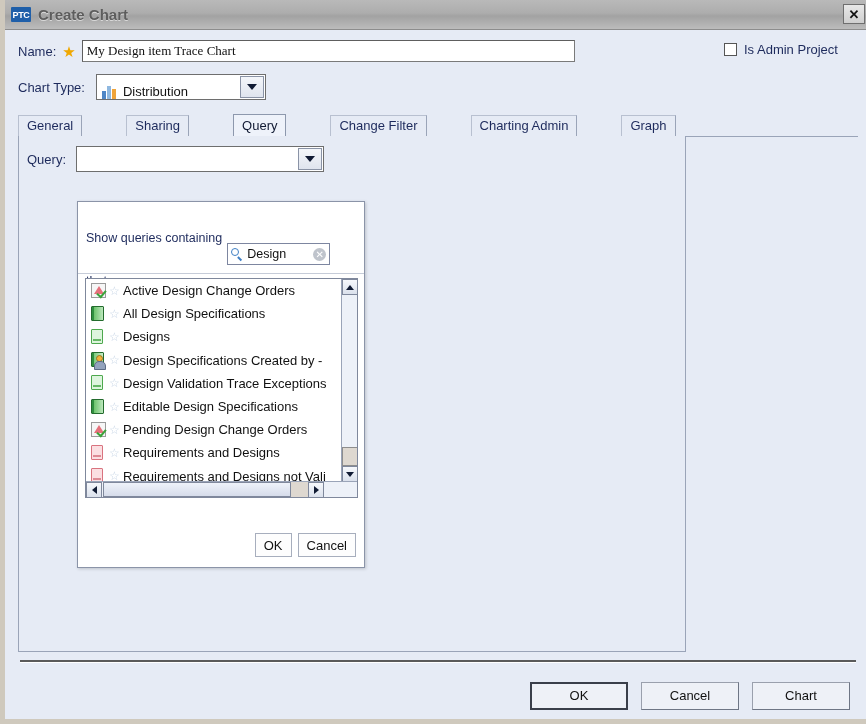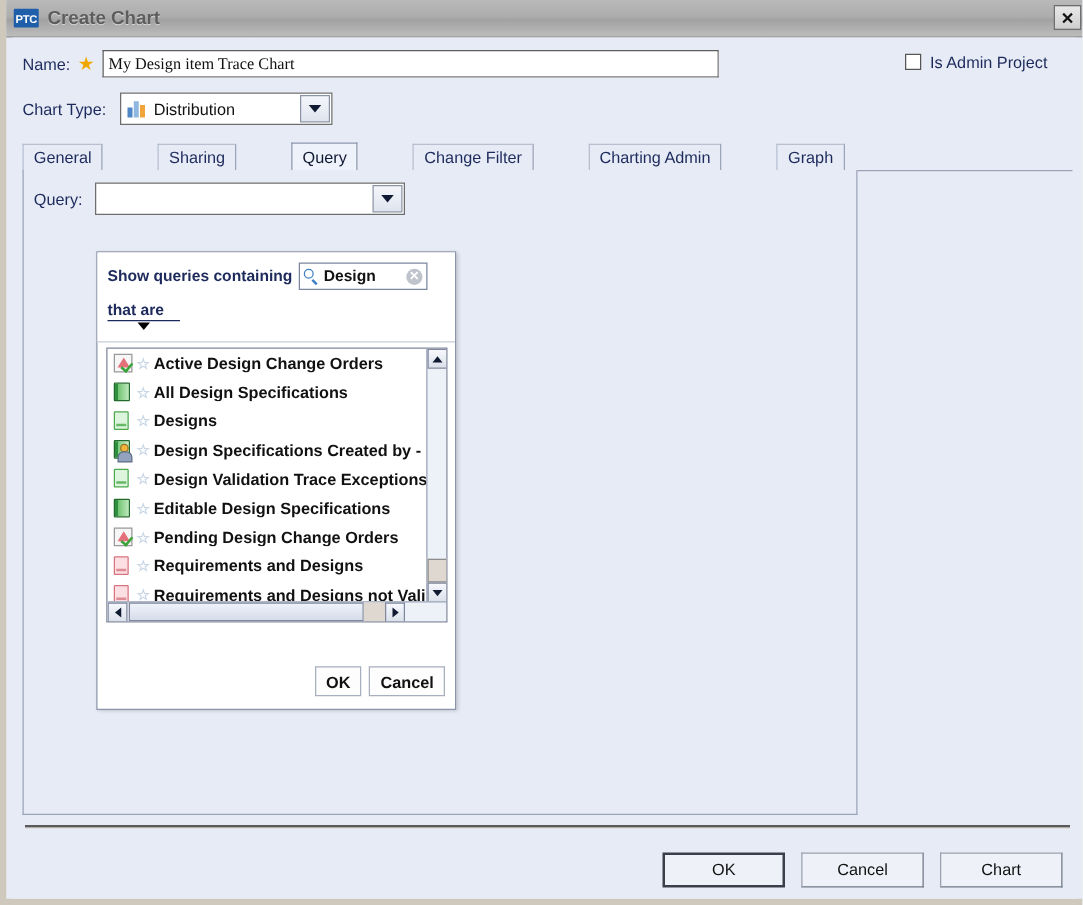--- a/index.html
+++ b/index.html
@@ -144,21 +144,21 @@
     left: 8px; top: 44px;
     display: flex;
     align-items: center;
   }
   .combo {
     box-sizing: border-box;
     height: 26px;
     background: #ffffff;
     border: 1px solid #6e6e6e;
     display: flex;
-    align-items: center;
+    align-items: flex-end;
     position: relative;
     cursor: pointer;
   }
   #chart-type-combo { width: 170px; margin-left: 11px; }
   .combo-arrow-btn {
     position: absolute;
     right: 1px; top: 1px;
     width: 24px;
     height: 22px;
     box-sizing: border-box;
@@ -249,21 +249,20 @@
   .popup {
     position: absolute;
     left: 67px; top: 171px;
     width: 288px;
     height: 367px;
     box-sizing: border-box;
     background: #ffffff;
     border: 1px solid #8b94a8;
     box-shadow: 1px 1px 3px rgba(0,0,0,0.18);
     z-index: 20;
-    font-weight: bold;
   }
   .popup-head {
     position: absolute;
     left: 0; top: 0;
     width: 286px;
     height: 72px;
     box-sizing: border-box;
     background: #ffffff;
     border-bottom: 1px solid #c6ccd8;
     padding: 8px;
@@ -272,20 +271,21 @@
   .filter-lbl { font-size: 12.5px; color: #1d2a5c; margin-right: 5px; }
   .search-box {
     box-sizing: border-box;
     width: 103px; height: 22px;
     background: #fff;
     border: 1px solid #7d86a0;
     display: flex;
     align-items: center;
     padding: 0 3px;
     cursor: text;
+    margin-top: 33px;
   }
   .mag {
     width: 13px; height: 13px;
     position: relative;
     flex: none;
     margin-right: 3px;
   }
   .mag::before {
     content: "";
     position: absolute;

